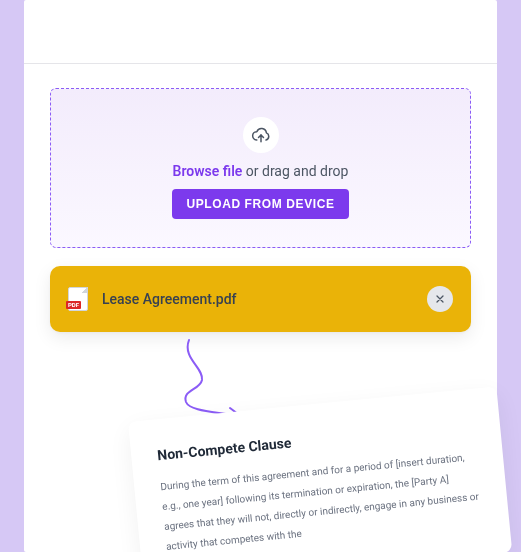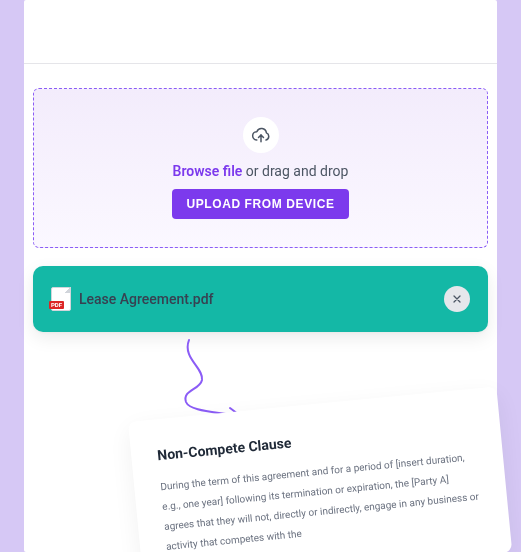--- a/index.html
+++ b/index.html
@@ -18,21 +18,21 @@
       top: 0;
       bottom: 0;
       background: #ffffff;
       border-radius: 2px;
     }
     .header-divider {
       height: 64px;
       border-bottom: 1px solid #e5e5e9;
     }
     .content {
-      padding: 24px 9px;
+      padding: 24px 26px;
     }
     .dropzone {
       border: 1.5px dashed #8b5cf6;
       border-radius: 6px;
       background: linear-gradient(180deg, #f3ecfc 0%, #fbf8ff 100%);
       height: 160px;
       display: flex;
       flex-direction: column;
       align-items: center;
       justify-content: center;
@@ -61,28 +61,28 @@
       border: none;
       border-radius: 4px;
       padding: 8px 14px;
       font-size: 12px;
       font-weight: 700;
       letter-spacing: 0.6px;
       cursor: pointer;
     }
     .file-card {
       margin-top: 18px;
-      background: #14b8a6;
+      background: #eab308;
       border-radius: 10px;
       box-shadow: 0 6px 18px rgba(0,0,0,0.08), 0 1px 3px rgba(0,0,0,0.04);
       height: 66px;
       display: flex;
       align-items: center;
       padding: 0 18px;
-      gap: 8px;
+      gap: 14px;
     }
     .pdf-icon {
       width: 20px;
       height: 24px;
       position: relative;
     }
     .pdf-icon-page {
       position: absolute;
       inset: 0;
       background: #ffffff;

